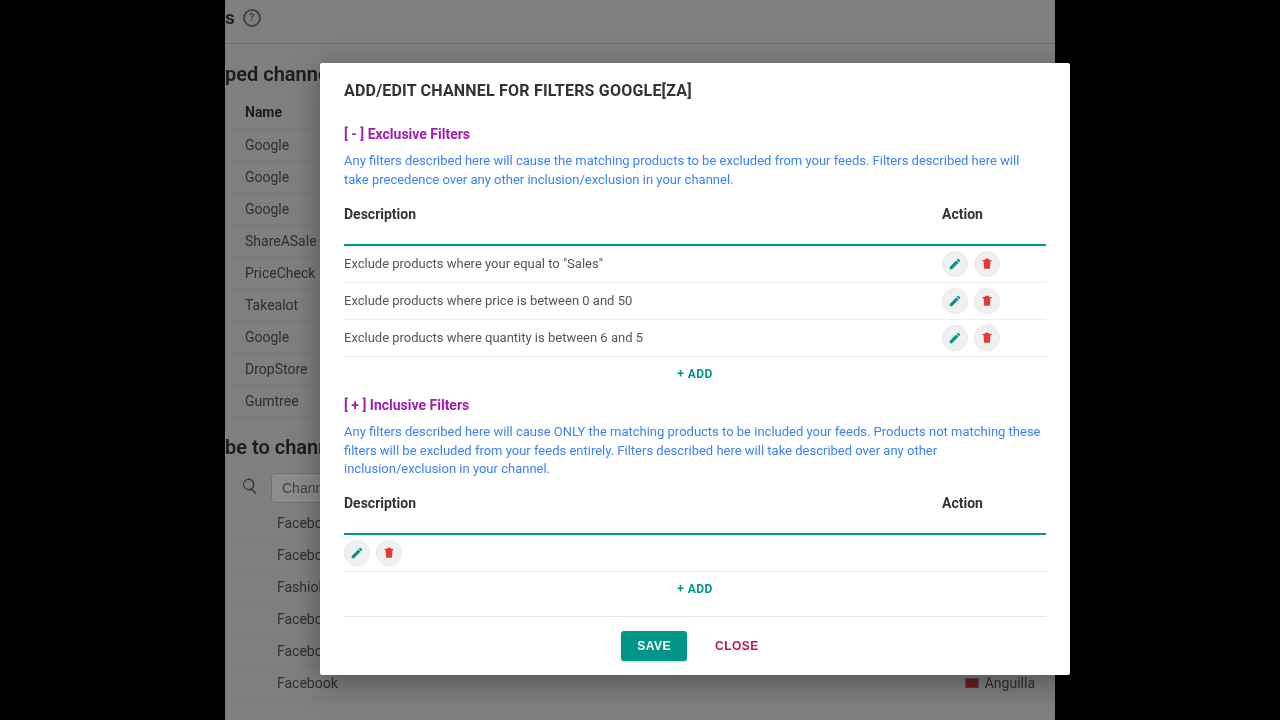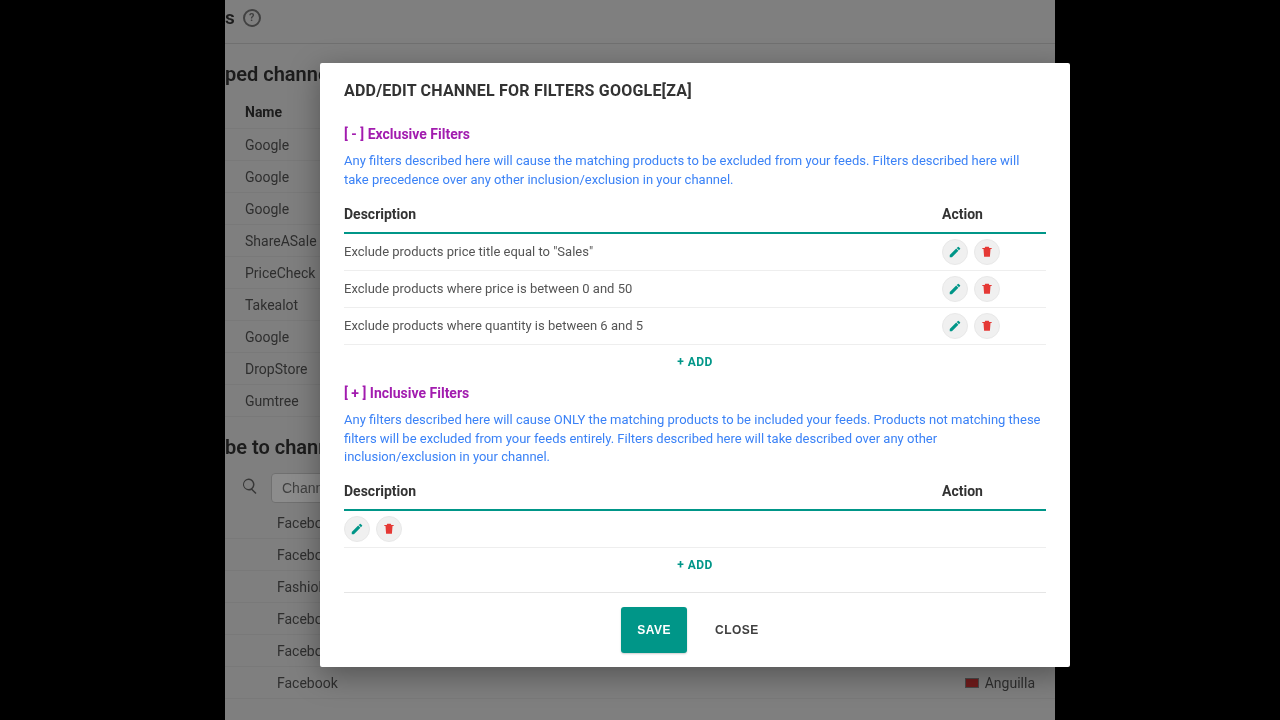--- a/index.html
+++ b/index.html
@@ -108,21 +108,21 @@
   }
   .group-desc {
     font-size: 13px;
     color: #3b82f6;
     line-height: 1.45;
     margin-bottom: 16px;
   }
   .filter-table-head {
     display: flex;
     border-bottom: 2px solid #009688;
-    padding-bottom: 10px;
+    padding-bottom: 22px;
     font-weight: 700;
     font-size: 14px;
     color: #333;
   }
   .col-desc { flex: 1; }
   .col-act { width: 104px; }
   .filter-row {
     display: flex;
     align-items: center;
     border-bottom: 1px solid #eee;
@@ -158,30 +158,30 @@
     display: flex;
     justify-content: center;
     gap: 18px;
     margin-top: 4px;
   }
   .btn-save {
     background: #009688;
     color: #fff;
     border: none;
     border-radius: 3px;
-    padding: 16px 16px;
+    padding: 8px 16px;
     font-weight: 700;
     font-size: 12px;
     letter-spacing: 0.5px;
     cursor: pointer;
     box-shadow: 0 1px 2px rgba(0,0,0,0.2);
   }
   .btn-close {
     background: transparent;
-    color: #404040;
+    color: #be185d;
     border: none;
     padding: 8px 10px;
     font-weight: 700;
     font-size: 12px;
     letter-spacing: 0.5px;
     cursor: pointer;
   }
 </style>
 </head>
 <body>
@@ -314,21 +314,21 @@
   <div class="modal-title">ADD/EDIT CHANNEL FOR FILTERS GOOGLE[ZA]</div>
 
   <div>
     <div class="group-title">[ - ] Exclusive Filters</div>
     <div class="group-desc">Any filters described here will cause the matching products to be excluded from your feeds. Filters described here will take precedence over any other inclusion/exclusion in your channel.</div>
     <div class="filter-table-head">
       <div class="col-desc">Description</div>
       <div class="col-act">Action</div>
     </div>
     <div class="filter-row">
-      <div class="col-desc">Exclude products price title equal to "Sales"</div>
+      <div class="col-desc">Exclude products where your equal to "Sales"</div>
       <div class="col-act">
         <span class="icon-btn">
             <svg viewBox="0 0 24 24">
               <path fill="#009688" d="M3 17.25V21h3.75L17.8 9.94l-3.75-3.75L3 17.25zM20.7 7.04a1 1 0 000-1.41l-2.34-2.34a1 1 0 00-1.41 0L15 5.24l3.75 3.75 1.95-1.95z"></path>
             </svg>
           </span>
         <span class="icon-btn">
             <svg viewBox="0 0 24 24">
               <path fill="#e53935" d="M6 7h12l-1 13H7L6 7zm3-4h6l1 2h4v2H4V5h4l1-2z"></path>
             </svg>

